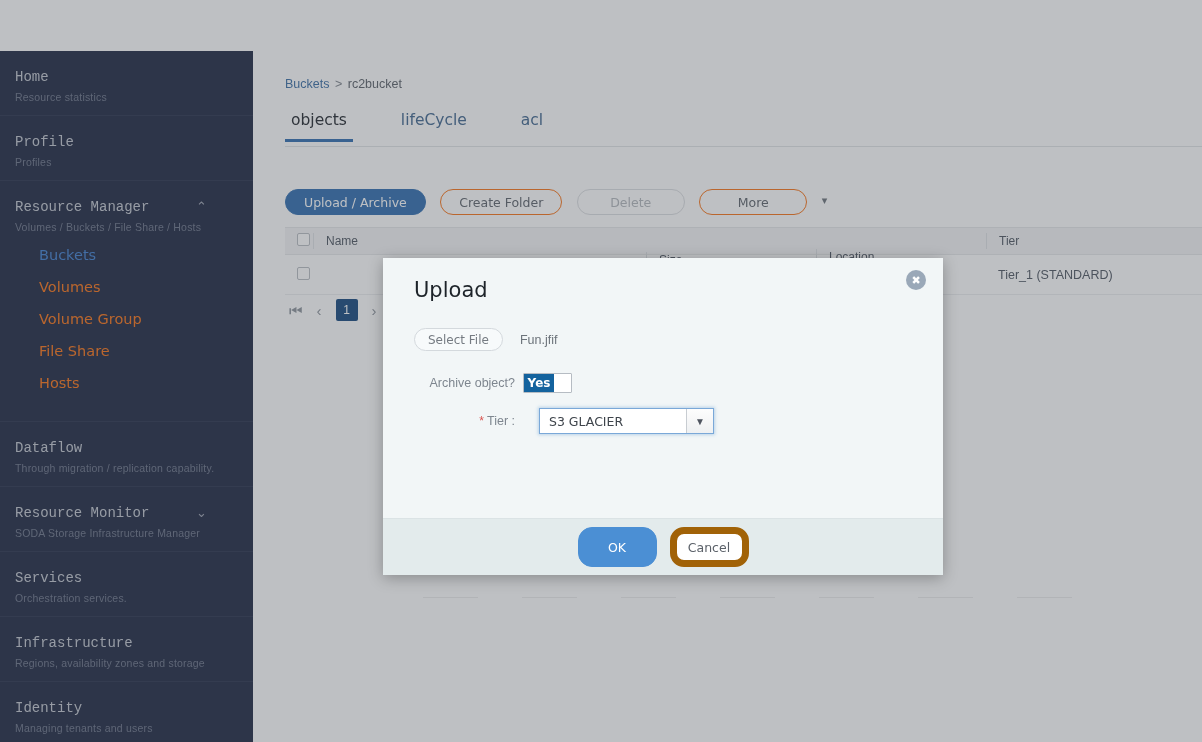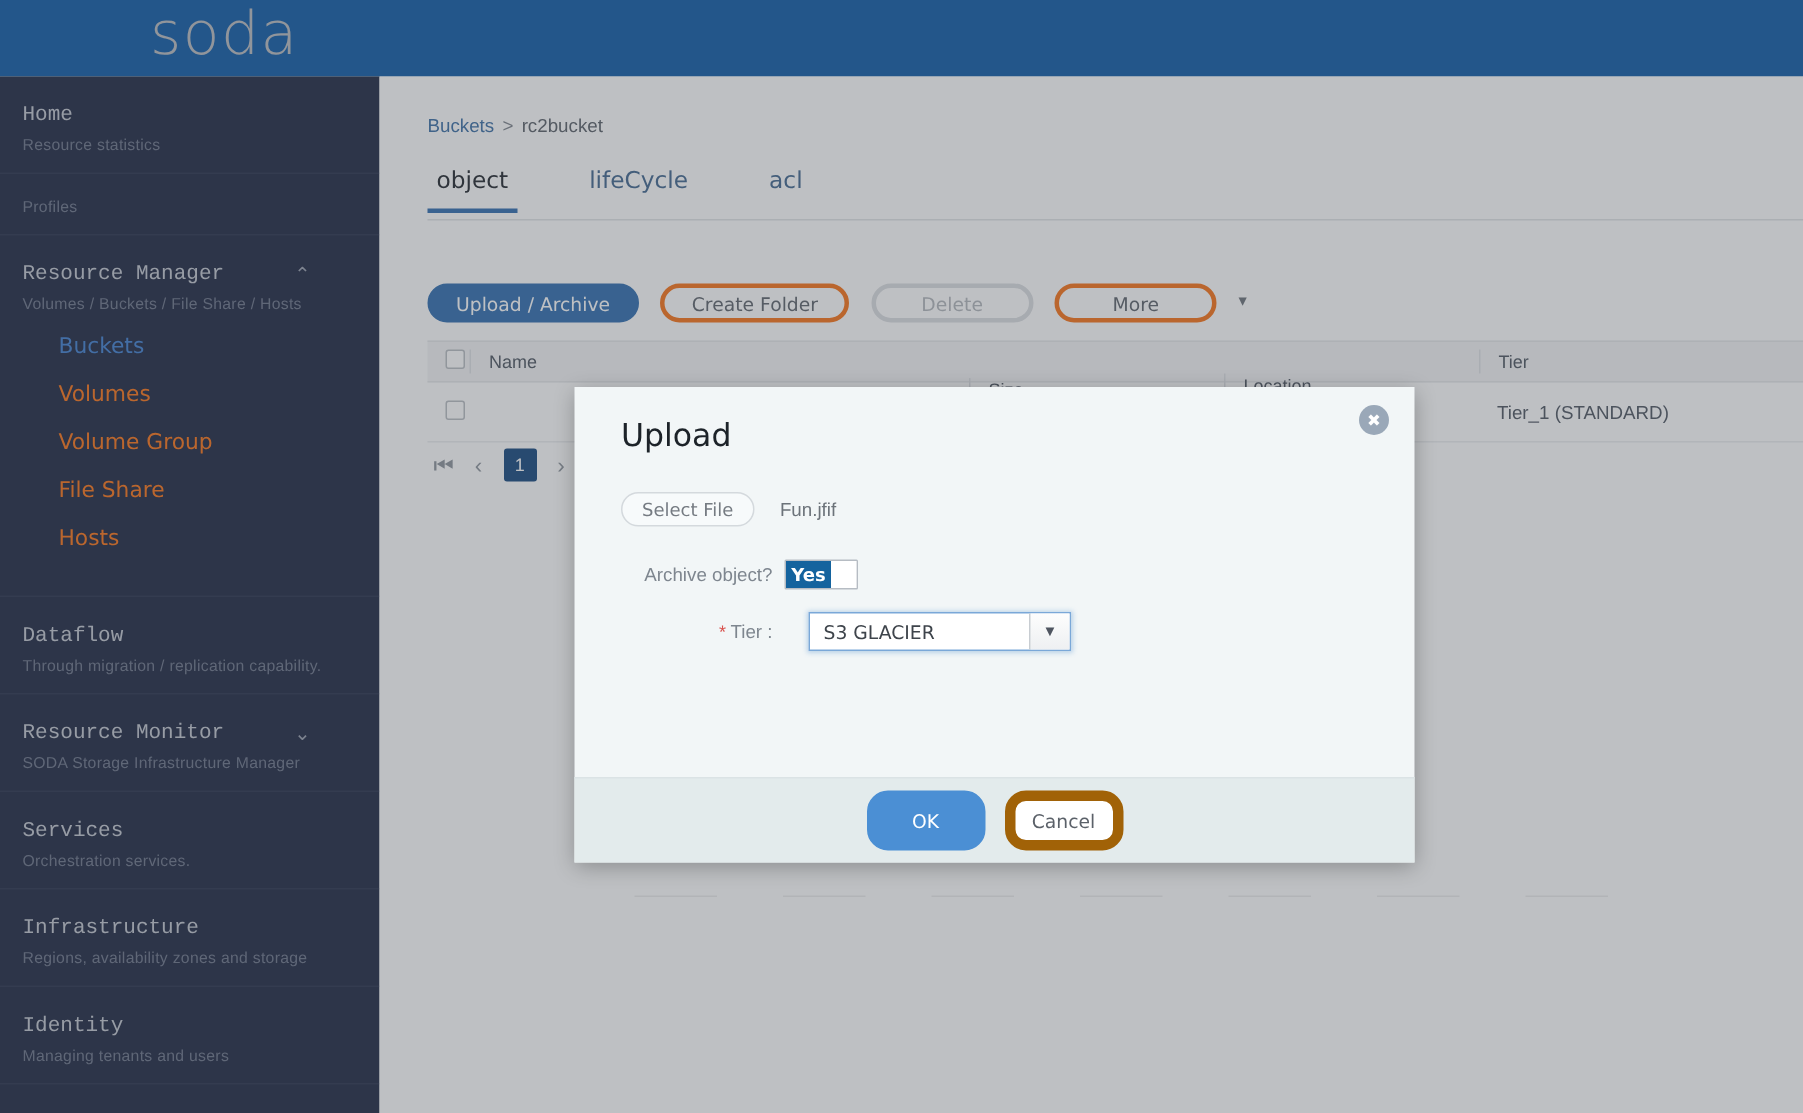--- a/index.html
+++ b/index.html
@@ -107,21 +107,21 @@
   .toolbar { position: absolute; left: 32px; top: 138px; }
   .btn {
     display: inline-flex; align-items: center; justify-content: center;
     height: 26px; border-radius: 14px;
     font-size: 12.5px; cursor: pointer;
     margin-right: 10px;
     padding: 0 18px;
     font-family: "DejaVu Sans", sans-serif;
   }
   .btn-primary { background: #2f6db0; color: #fff; border: 1px solid #2f6db0; min-width: 124px;}
-  .btn-ghost { background: #fff; color: #5d636b; border: 3px solid #f97316; min-width: 108px;}
+  .btn-ghost { background: #fff; color: #5d636b; border: 1px solid #f97316; min-width: 108px;}
   .btn-ghost.disabled { color: #b3b7bc; border-color: #dcdee1; }
   .caret-toggle {
     display: inline-block; vertical-align: middle;
     color: #6d737a; font-size: 11px; position: relative; top: -2px;
     cursor: pointer;
   }
 
   
   .table { position: absolute; left: 32px; top: 176px; width: 917px; }
   .thead {
@@ -266,30 +266,28 @@
     font-family: "DejaVu Sans", sans-serif;
   }
   .mbtn-ok { background: #4b8fd4; color: #fff; border: 1px solid #4b8fd4; }
   .mbtn-cancel { background: #fff; color: #5b6169; border: 7px solid #a16207; }
 </style>
 </head>
 <body>
 
 <div id="app">
 
-  <div class="topbar">
-    <div class="logo">soda</div>
-  </div>
 
   <nav class="sidebar" id="sidebar">
       <div class="nav-group">
         <div class="title">Home</div>
         <div class="sub">Resource statistics</div>
       </div>
       <div class="nav-group">
+        <div class="title">Profile</div>
         <div class="sub">Profiles</div>
       </div>
       <div class="nav-group">
         <div class="title">Resource Manager</div>
         <div class="sub">Volumes / Buckets / File Share / Hosts</div>
         <div class="chev">⌃</div>
         <div class="sub-items">
           <div class="sub-item active">Buckets</div>
           <div class="sub-item">Volumes</div>
           <div class="sub-item">Volume Group</div>
@@ -321,21 +319,21 @@
     </nav>
 
   <div class="main">
 
     <div class="breadcrumb">
       <span class="crumb-link">Buckets</span>
       <span class="crumb-sep">&gt;</span>
       <span class="crumb-cur">rc2bucket</span>
     </div>
 
-    <div class="tabs" id="tabs"><span class="tab active">object</span><span class="tab">lifeCycle</span><span class="tab">acl</span></div>
+    <div class="tabs" id="tabs"><span class="tab active">objects</span><span class="tab">lifeCycle</span><span class="tab">acl</span></div>
 
     <div class="toolbar">
       <span class="btn btn-primary">Upload / Archive</span>
       <span class="btn btn-ghost">Create Folder</span>
       <span class="btn btn-ghost disabled">Delete</span>
       <span class="btn btn-ghost">More</span>
       <span class="caret-toggle">▾</span>
     </div>
 
     <div class="table">

